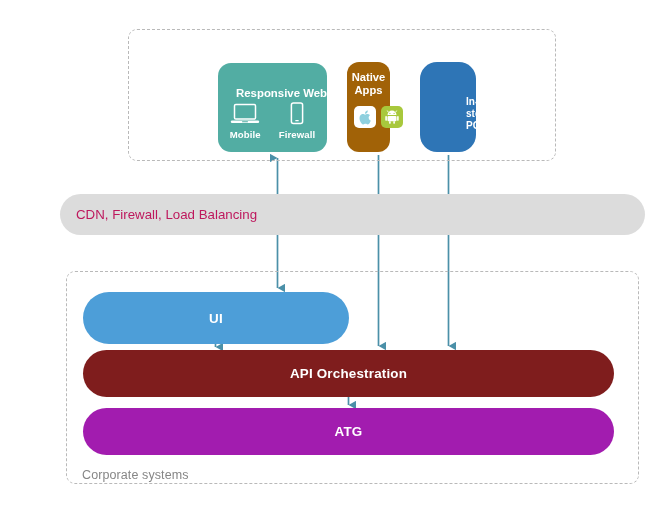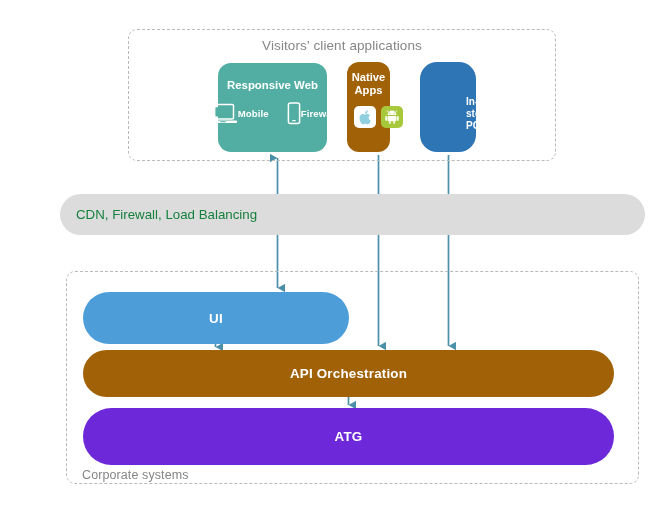--- a/index.html
+++ b/index.html
@@ -80,21 +80,22 @@
     border-radius: 17px;
   }
 
   .card-title {
     font-weight: bold;
     line-height: 1.18;
     white-space: pre-line;
   }
   #card-responsive-web .card-title {
     font-size: 11.4px;
-    padding-top: 16px;
+    padding-top: 24px;
+    text-align: right;
   }
   #card-native-apps .card-title {
     font-size: 11.2px;
     padding-top: 9px;
   }
   #card-instore-pos .card-title {
     font-size: 10px;
     padding-top: 34px;
     margin-left: 46px;
   }
@@ -104,21 +105,21 @@
     position: absolute;
     left: 0; top: 35px;
     width: 109px;
     display: flex;
     justify-content: center;
     align-items: flex-end;
     gap: 18px;
   }
   .device-col {
     display: flex;
-    flex-direction: row;
+    flex-direction: column;
     align-items: center;
   }
   .device-glyph {
     height: 27px;
     display: flex;
     align-items: flex-end;
     justify-content: center;
   }
   .device-label {
     font-size: 9.6px;
@@ -154,21 +155,21 @@
     left: 60px; top: 194px;
     width: 585px; height: 41px;
     background: #dcdcdc;
     border-radius: 21px;
     box-sizing: border-box;
   }
   #cdn-label {
     position: absolute;
     left: 76px; top: 207px;
     font-size: 13.3px;
-    color: #15803d;
+    color: #be185d;
     white-space: nowrap;
   }
 
   
   .sys-bar {
     position: absolute;
     box-sizing: border-box;
     border-radius: 999px;
     color: #ffffff;
     display: flex;
@@ -179,26 +180,26 @@
     letter-spacing: .2px;
   }
   #bar-ui {
     left: 83px; top: 292px;
     width: 266px; height: 52px;
     background: #4d9ed8;
   }
   #bar-api {
     left: 83px; top: 350px;
     width: 531px; height: 47px;
-    background: #a16207;
+    background: #7f1d1d;
   }
   #bar-atg {
     left: 83px; top: 408px;
-    width: 531px; height: 57px;
-    background: #6d28d9;
+    width: 531px; height: 47px;
+    background: #a21caf;
     text-align: right;
   }
 
   
   .connector {
     position: absolute;
   }
 </style>
 </head>
 <body>
@@ -233,21 +234,20 @@
 
     <g>
       <line x1="348.5" y1="397" x2="348.5" y2="405" stroke="#4b90a8" stroke-width="1.7" marker-end="url(#arrow-down)"></line>
     </g>
   </svg>
 
   <div id="cdn-bar"></div>
   <div id="cdn-label">CDN, Firewall, Load Balancing</div>
 
   <div id="clients-group" class="group-box"></div>
-  <div id="clients-title" class="group-title">Visitors' client applications</div>
 
   <div id="card-responsive-web" class="client-card">
     <div class="card-title">Responsive Web</div>
     <div class="device-row">
       <div class="device-col">
         <span class="device-glyph">
           <svg width="30" height="22" viewBox="0 0 30 22">
             <rect x="4.5" y="1.5" width="21" height="14.5" rx="1.3" fill="none" stroke="#ffffff" stroke-width="1.5"></rect>
             <rect x="7.4" y="4.2" width="15.2" height="9.2" rx="0.6" fill="#52ada3"></rect>
             <rect x="0.8" y="17.4" width="28.4" height="2.6" rx="1.3" fill="#ffffff"></rect>

